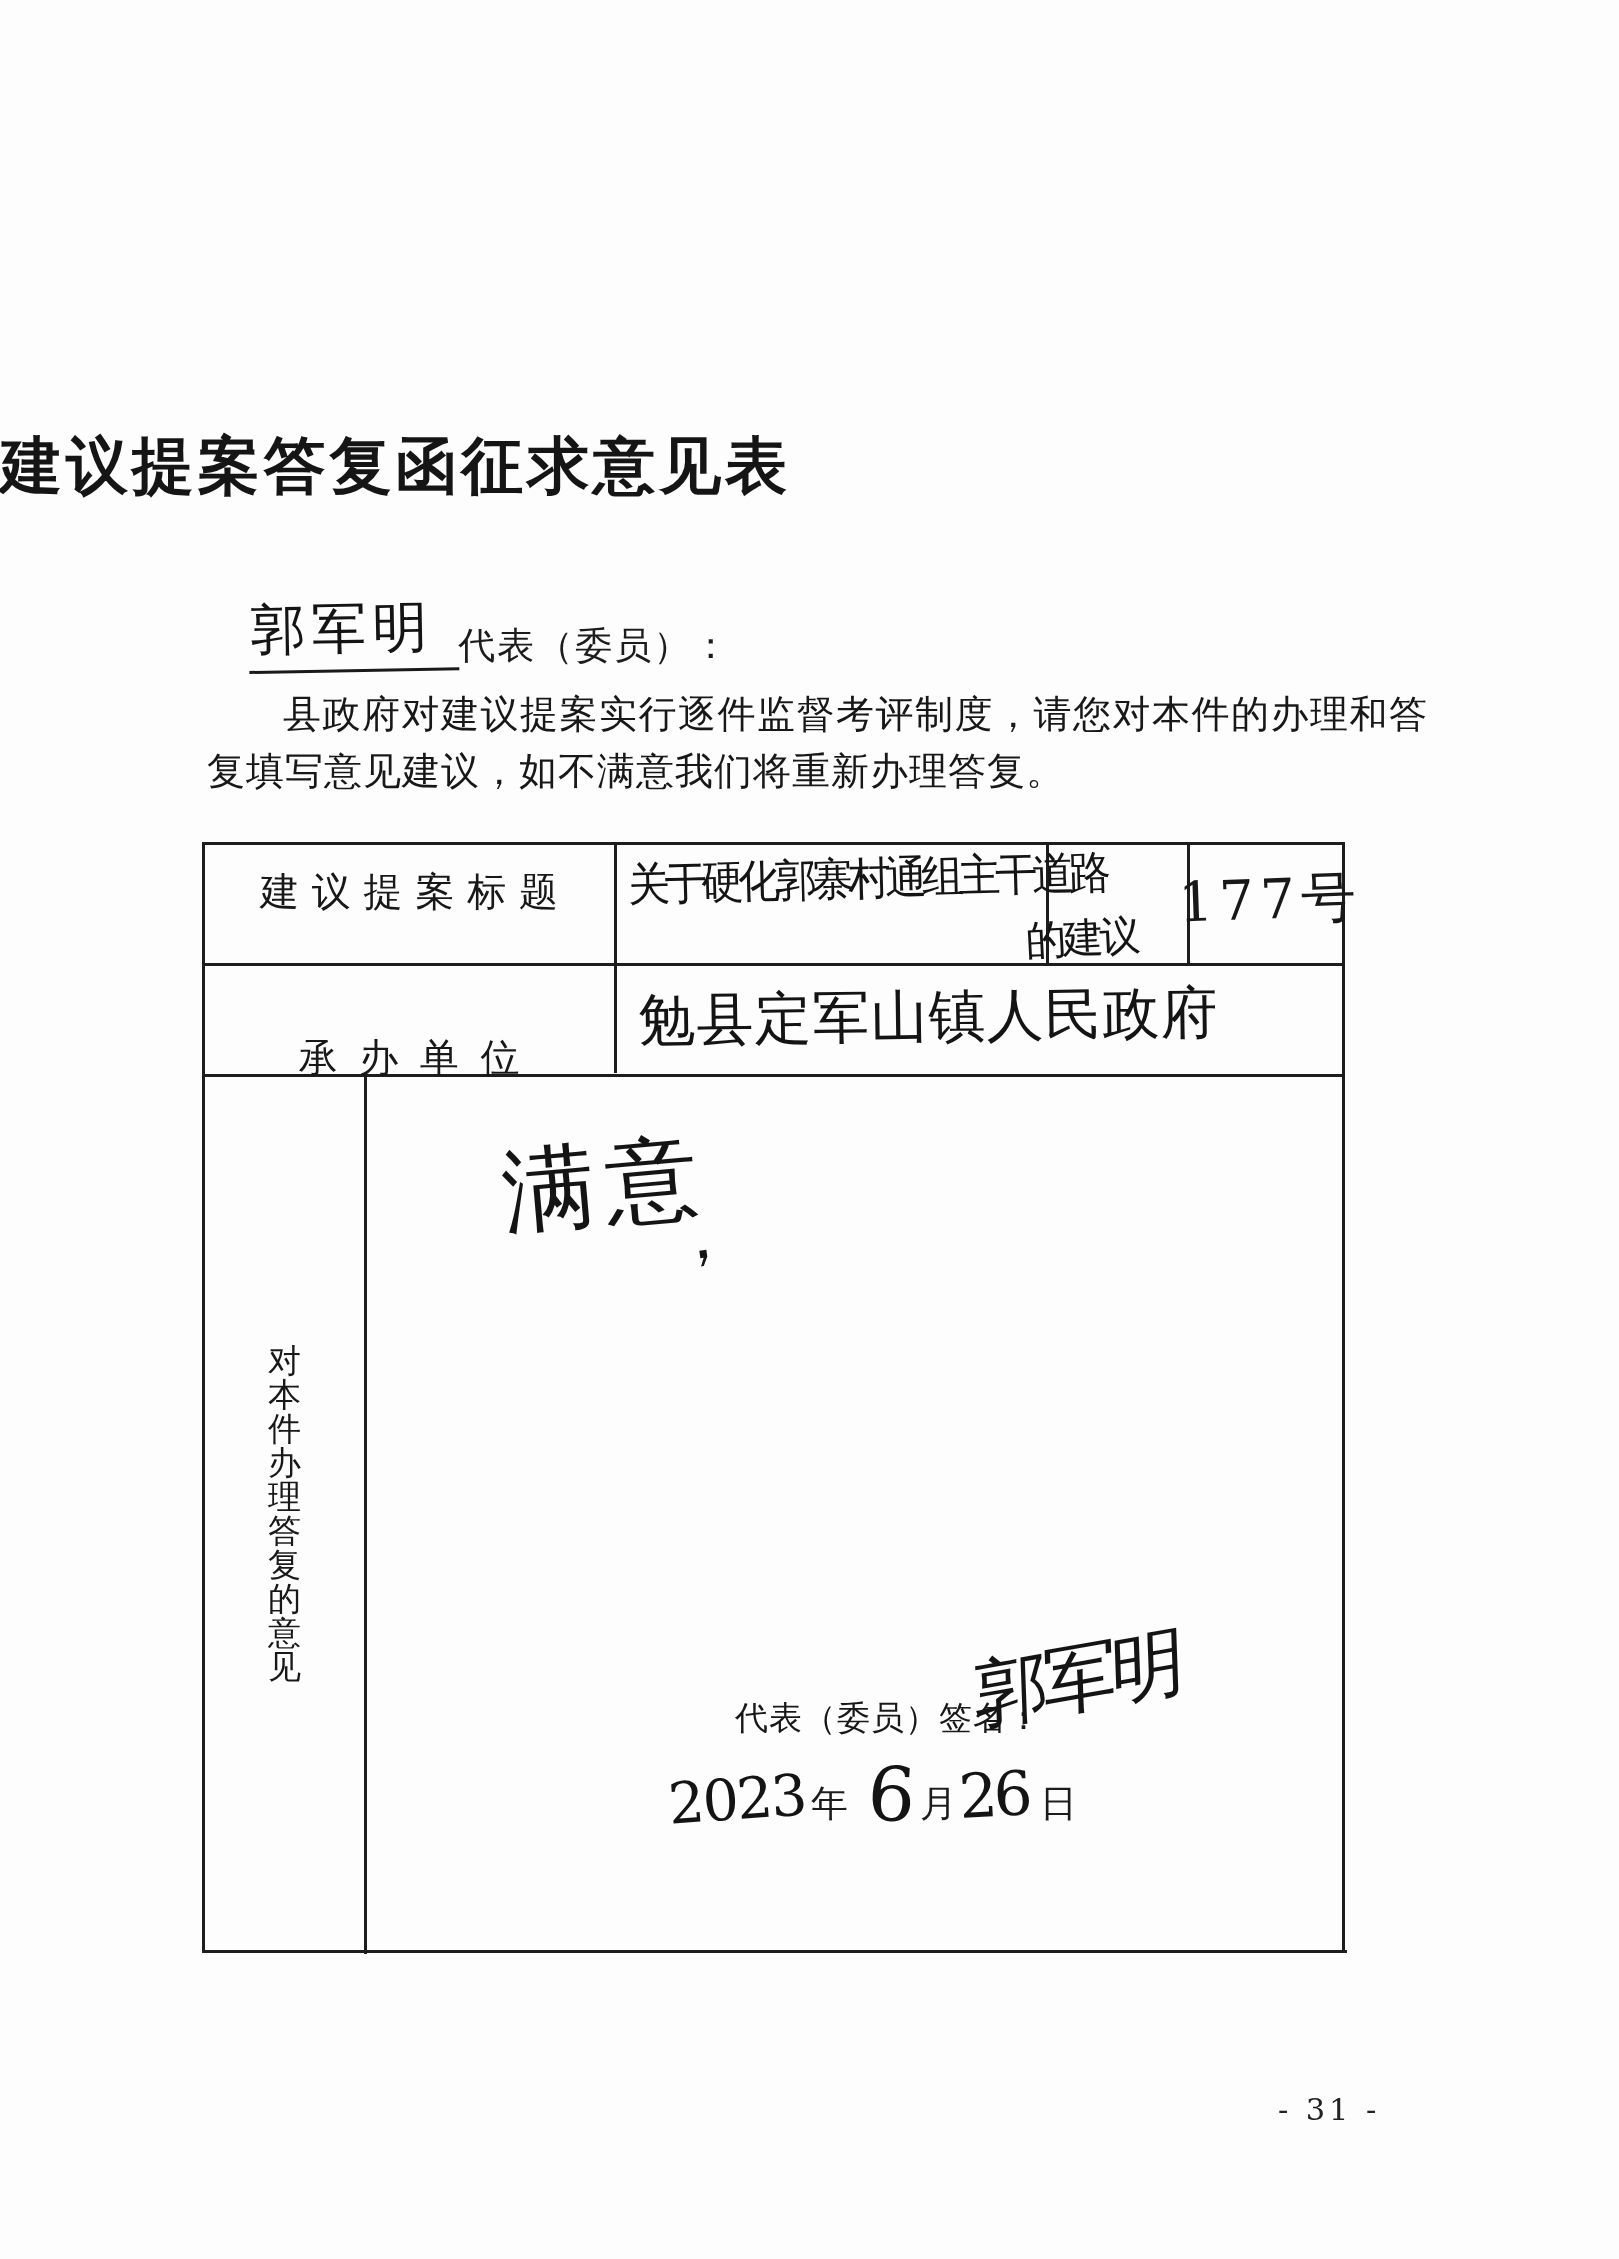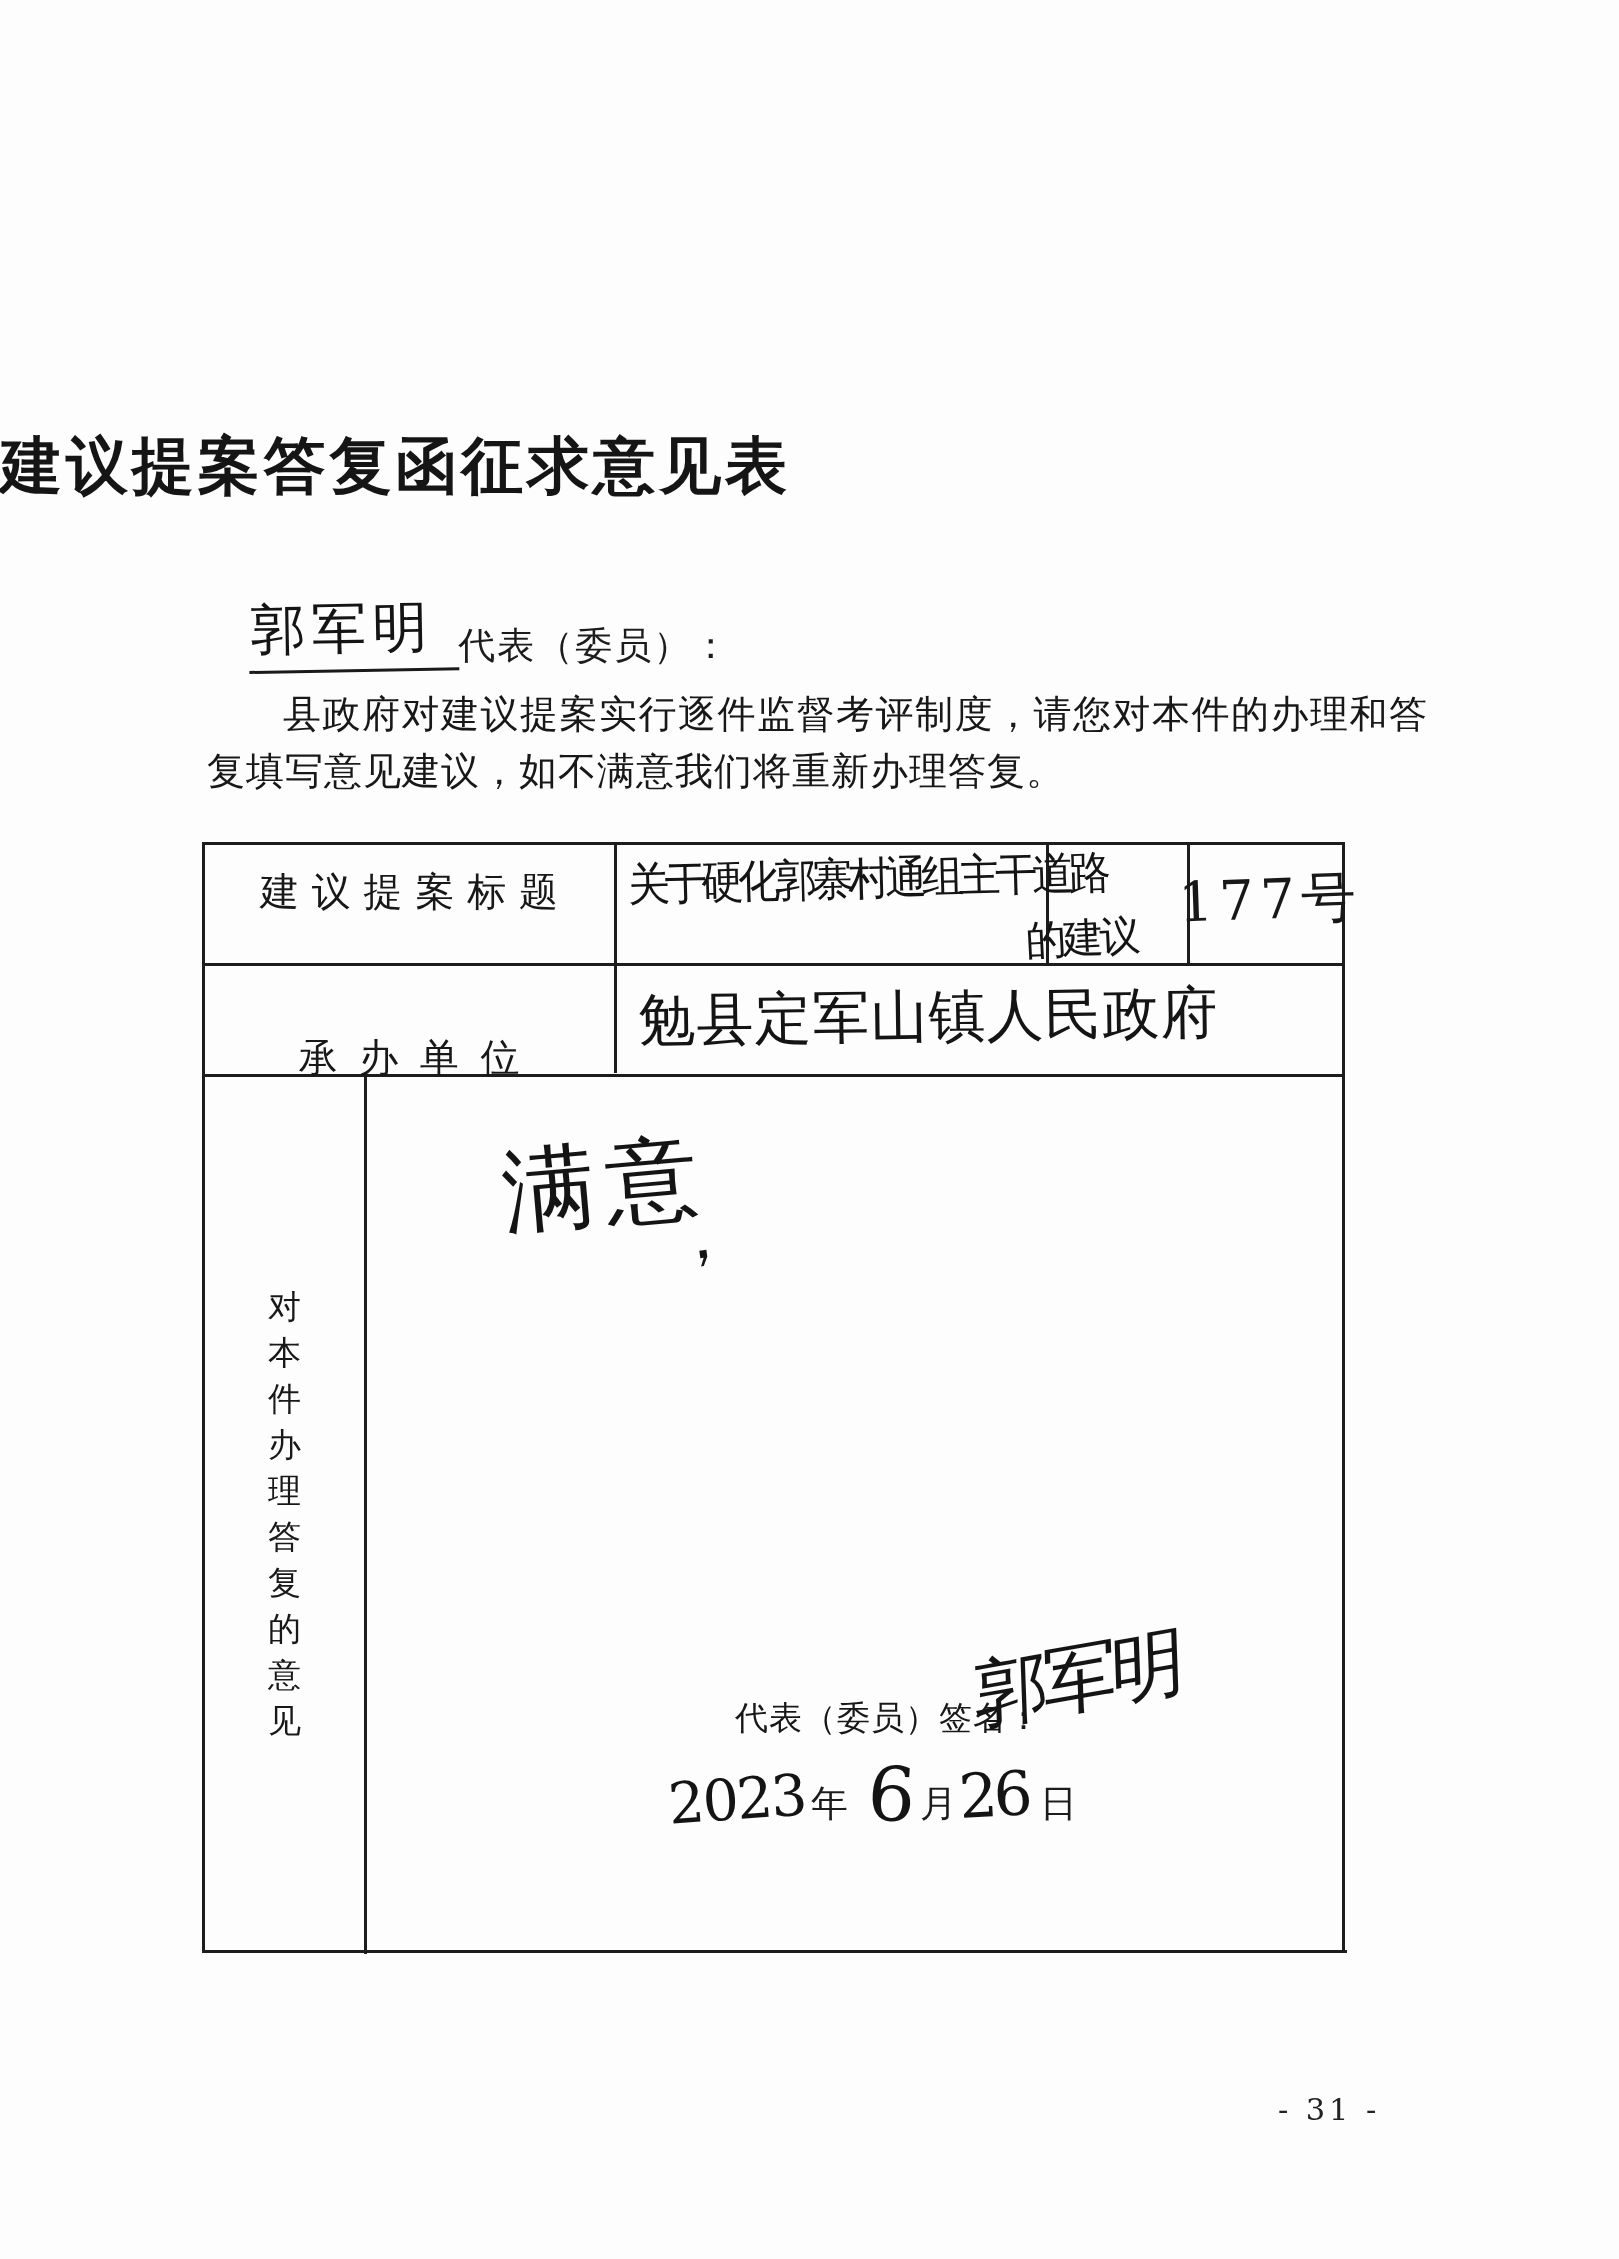--- a/index.html
+++ b/index.html
@@ -41,21 +41,21 @@
   
   .hl, .vl { position:absolute; background:#1d1d1d; }
   .hl { height:3px; }
   .vl { width:3px; }
   
   .cell {
     position:absolute; display:flex; align-items:center; justify-content:center;
     color:#181818;
   }
   .v-label-inner {
-    width:39px; font-size:33px; line-height:46px; text-align:center;
+    width:39px; font-size:33px; line-height:34px; text-align:center;
     word-break:break-all; letter-spacing:0;
   }
   .pageno {
     position:absolute; left:1278px; top:2092px;
     font-size:30.5px; letter-spacing:3.9px; color:#222;
     font-family:"DejaVu Serif","Liberation Serif",serif;
   }
 </style>
 </head>
 <body>

